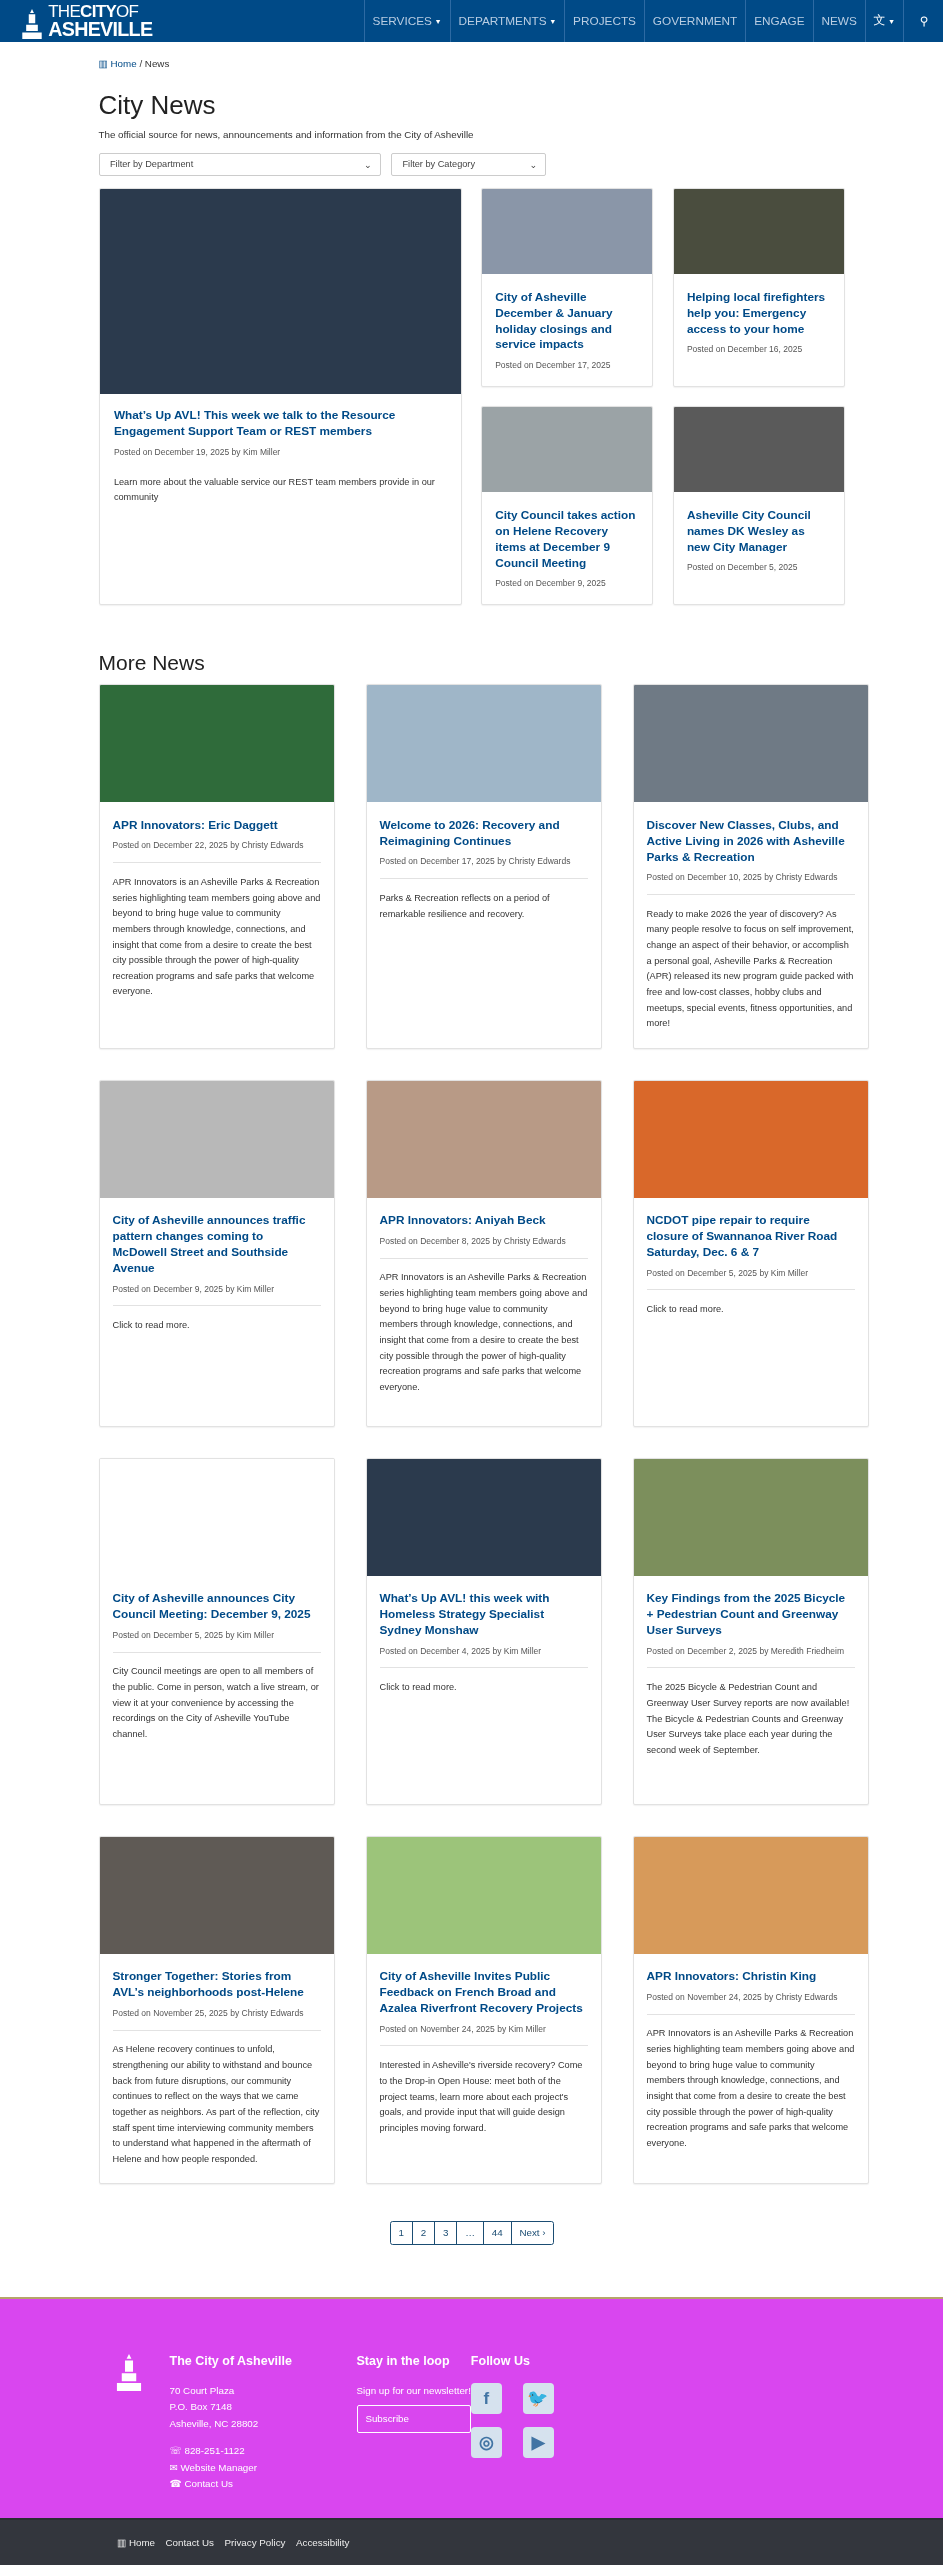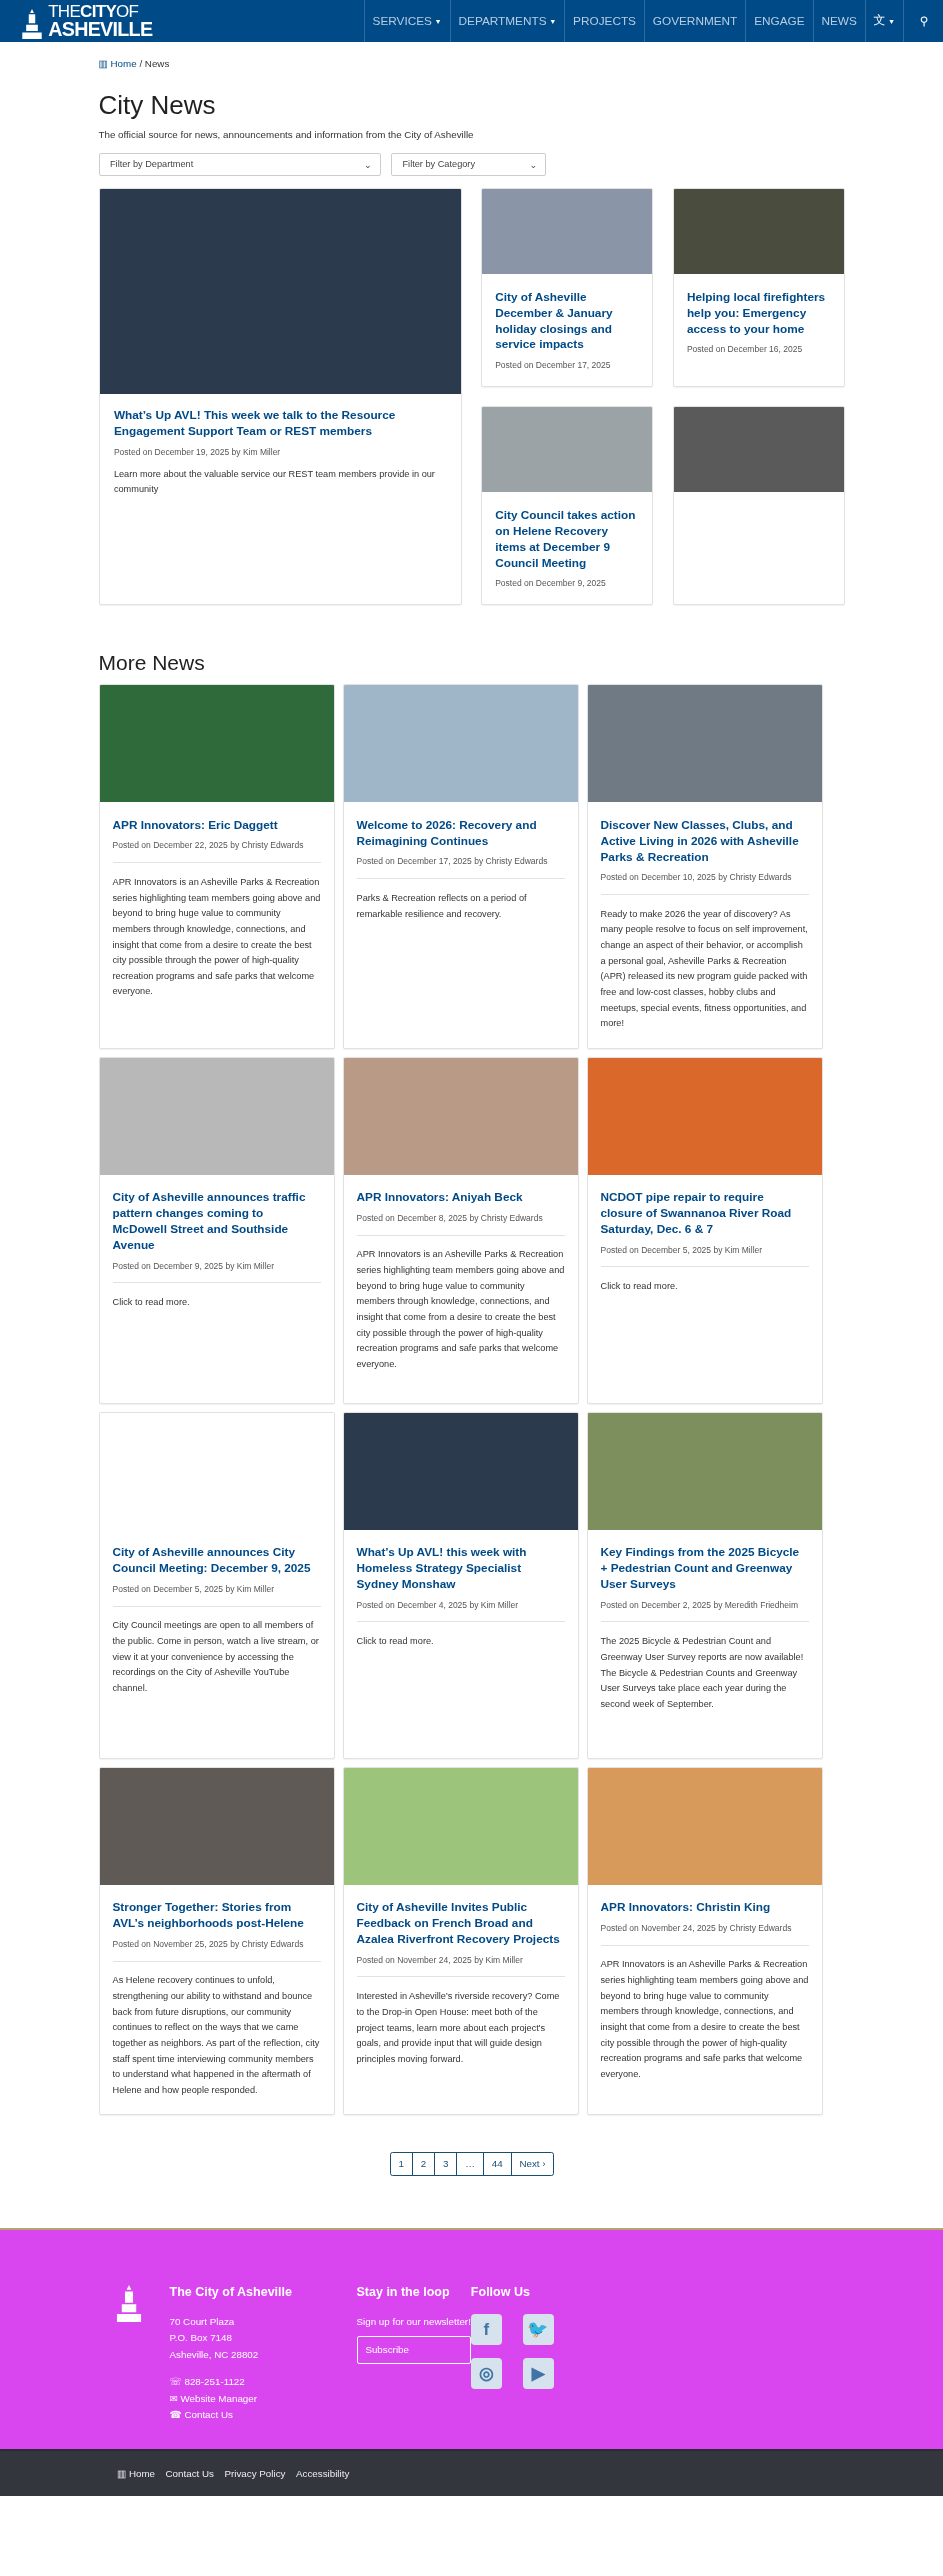--- a/index.html
+++ b/index.html
@@ -20,27 +20,27 @@
 h1{font-size:26px;font-weight:400;margin-top:21px;color:#222}
 .sub{font-size:9.8px;margin-top:7.9px;color:#333}
 .filters{display:flex;gap:10.5px;margin-top:13px}
 .select{height:23.6px;border:0.7px solid #ccc;border-radius:2px;display:flex;align-items:center;justify-content:space-between;padding:0 7.9px 0 10.5px;font-size:9.2px;color:#444;background:#fff}
 .featured{display:grid;grid-template-columns:363px 172px 172px;gap:19.7px 19.7px;margin-top:11.8px}
 .card{border:0.7px solid #e2e2e2;border-radius:2px;background:#fff;overflow:hidden;box-shadow:0 0.7px 1.3px rgba(0,0,0,.06)}
 .card .img{height:85px;background:#888}
 .card .body{padding:15.7px 13px}
 .card .title{color:#004a87;font-size:11.8px;font-weight:700;line-height:1.35}
 .card .meta{color:#555;font-size:8.5px;margin-top:6.6px}
-.card .excerpt{color:#333;font-size:9.2px;line-height:1.7;margin-top:10px}
+.card .excerpt{color:#333;font-size:9.2px;line-height:1.7;margin-top:18px}
 .big{grid-row:span 2}
 .big .img{height:205px}
 .big .body{padding:14.4px 14.4px}
 .big .title{font-size:11.8px;line-height:1.35}
 h2{font-size:21px;font-weight:400;margin-top:46px;color:#222}
-.grid{display:grid;grid-template-columns:repeat(3,236px);gap:8px;margin-top:9.2px}
+.grid{display:grid;grid-template-columns:repeat(3,236px);gap:31px;margin-top:9.2px}
 .grid .card .img{height:117px}
 .grid .card{min-height:347px}
 .grid .card .body{padding:15.7px 13px}
 .grid .card hr{border:none;border-top:0.7px solid #e2e2e2;margin:11.8px 0}
 .grid .card .excerpt{margin-top:4px}
 .pager{display:flex;justify-content:center;margin:37px 0 52px}
 .pager .pg{display:flex;border:0.7px solid #1b4d73;border-radius:2.6px;overflow:hidden}
 .pager .p{padding:5.2px 7.9px;font-size:9.8px;color:#1b4d73;border-left:0.7px solid #1b4d73}
 .pager .p:first-child{border-left:none}
 .footer{background:#d946ef;border-top:2.6px solid #b6a46a;padding:55px 0 26px;color:#fff}
@@ -142,20 +142,24 @@
       </a>
     <a class="card">
         <div class="img" style="background:#9ba3a6"></div>
         <div class="body">
           <div class="title">City Council takes action on Helene Recovery items at December 9 Council Meeting</div>
           <div class="meta">Posted on December 9, 2025</div>
         </div>
       </a>
     <a class="card">
         <div class="img" style="background:#5a5a5a"></div>
+        <div class="body">
+          <div class="title">Asheville City Council names DK Wesley as new City Manager</div>
+          <div class="meta">Posted on December 5, 2025</div>
+        </div>
       </a>
   </section>
 
   <h2>More News</h2>
   <section class="grid">
     <a class="card">
         <div class="img" style="background:#2f6b3a"></div>
         <div class="body">
           <div class="title">APR Innovators: Eric Daggett</div>
           <div class="meta">Posted on December 22, 2025 by Christy Edwards</div>

